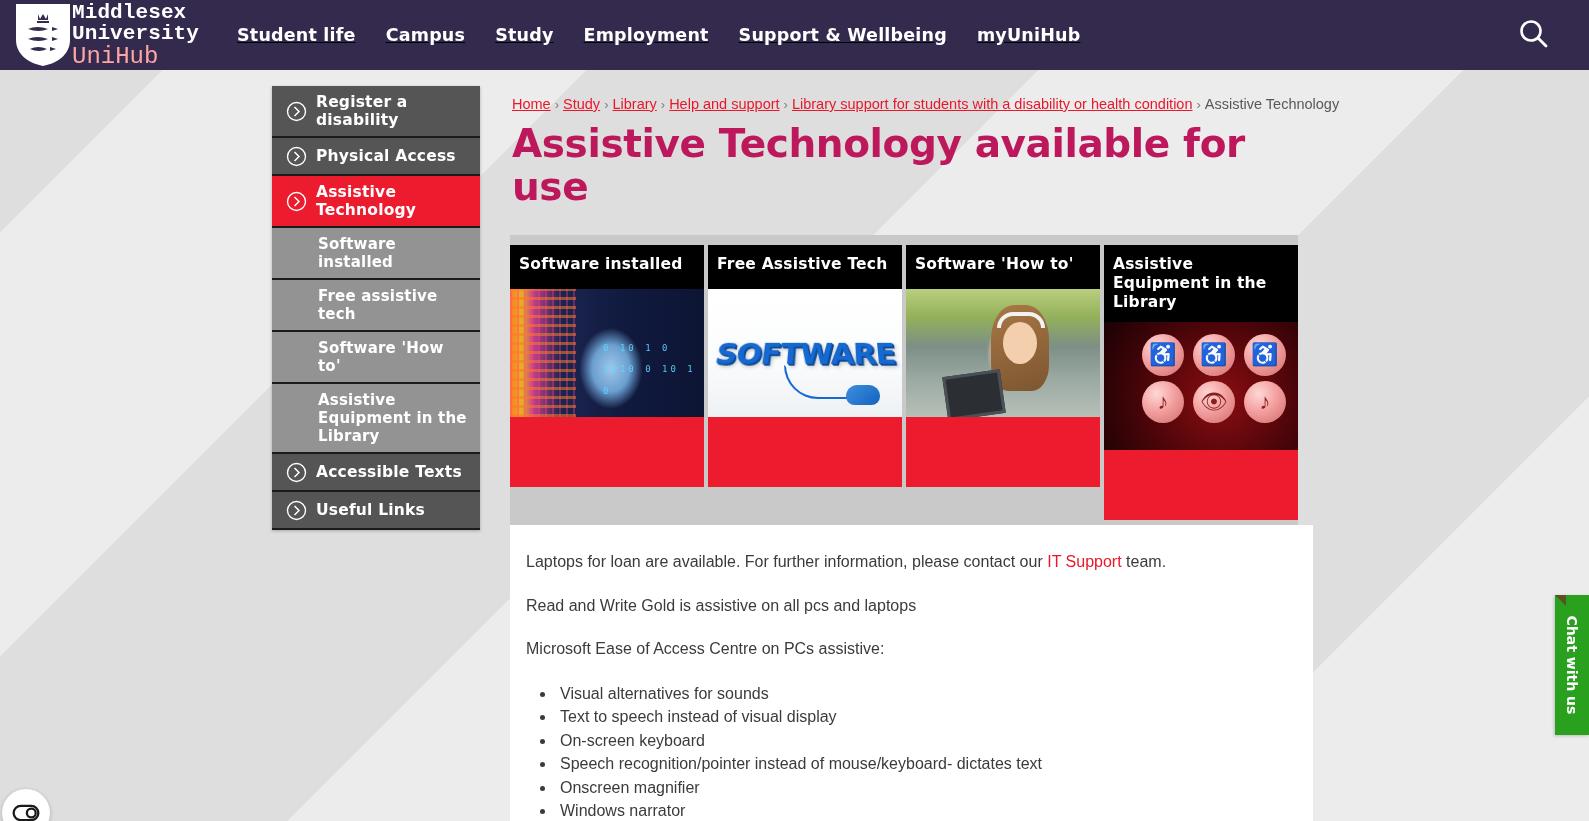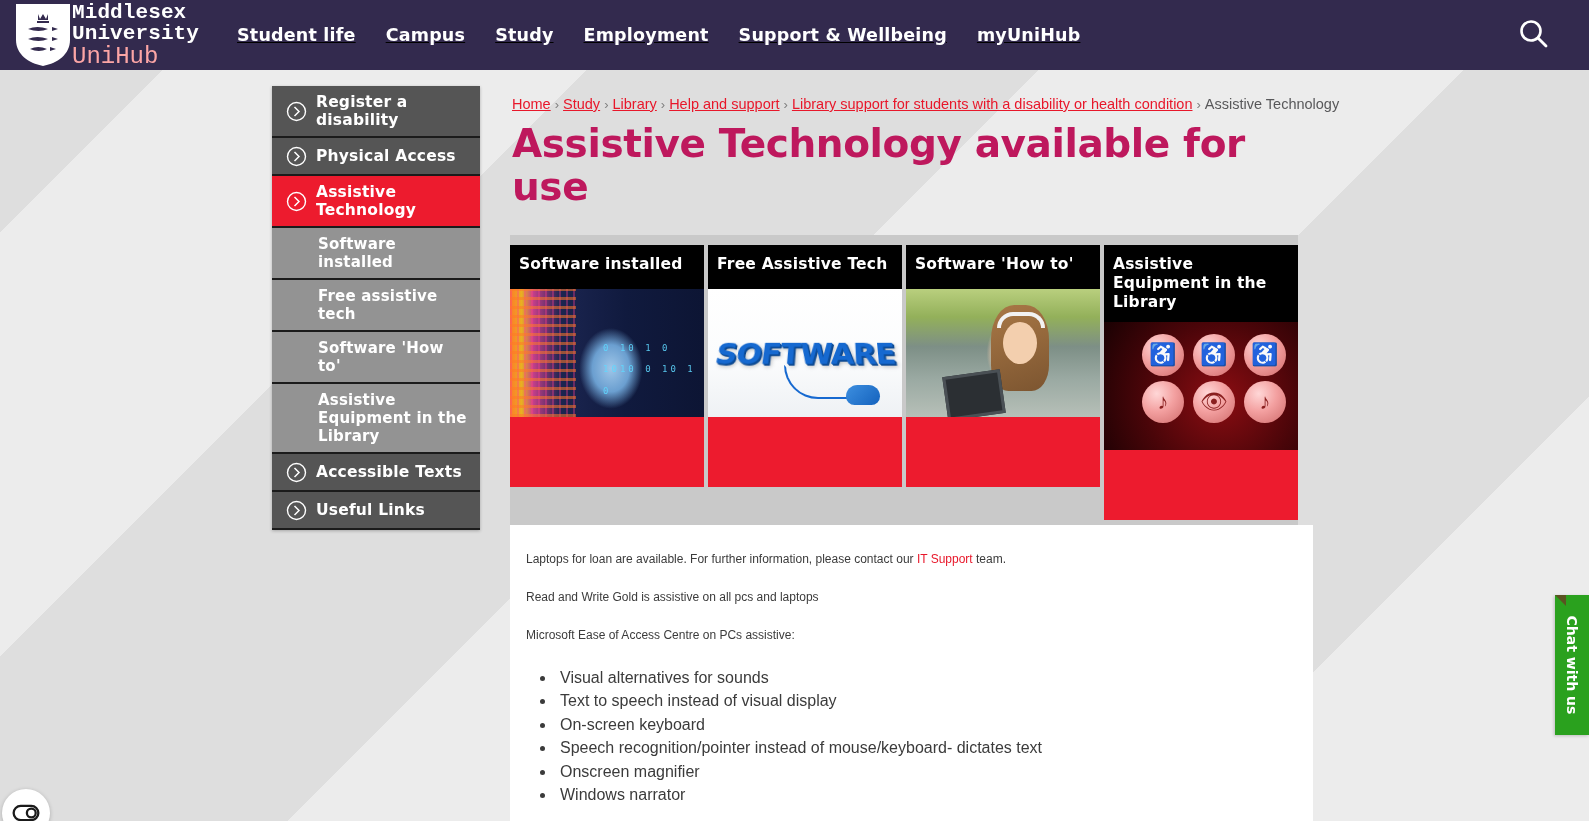--- a/index.html
+++ b/index.html
@@ -293,21 +293,21 @@
   .content {
     position: absolute;
     left: 510px; top: 455px;
     width: 803px;
     min-height: 360px;
     background: #ffffff;
     padding: 26px 30px 20px 16px;
     z-index: 11;
   }
   .content p {
-    font-size: 12px;
+    font-size: 16px;
     color: #3b3b3b;
     line-height: 1.35;
     margin-bottom: 22px;
   }
   .content p:last-child { margin-bottom: 0; }
   .content a { color: #e8172a; text-decoration: none; cursor: pointer; }
   .content ul {
     margin: 0 0 22px 30px;
     padding: 0;
     list-style: disc;

